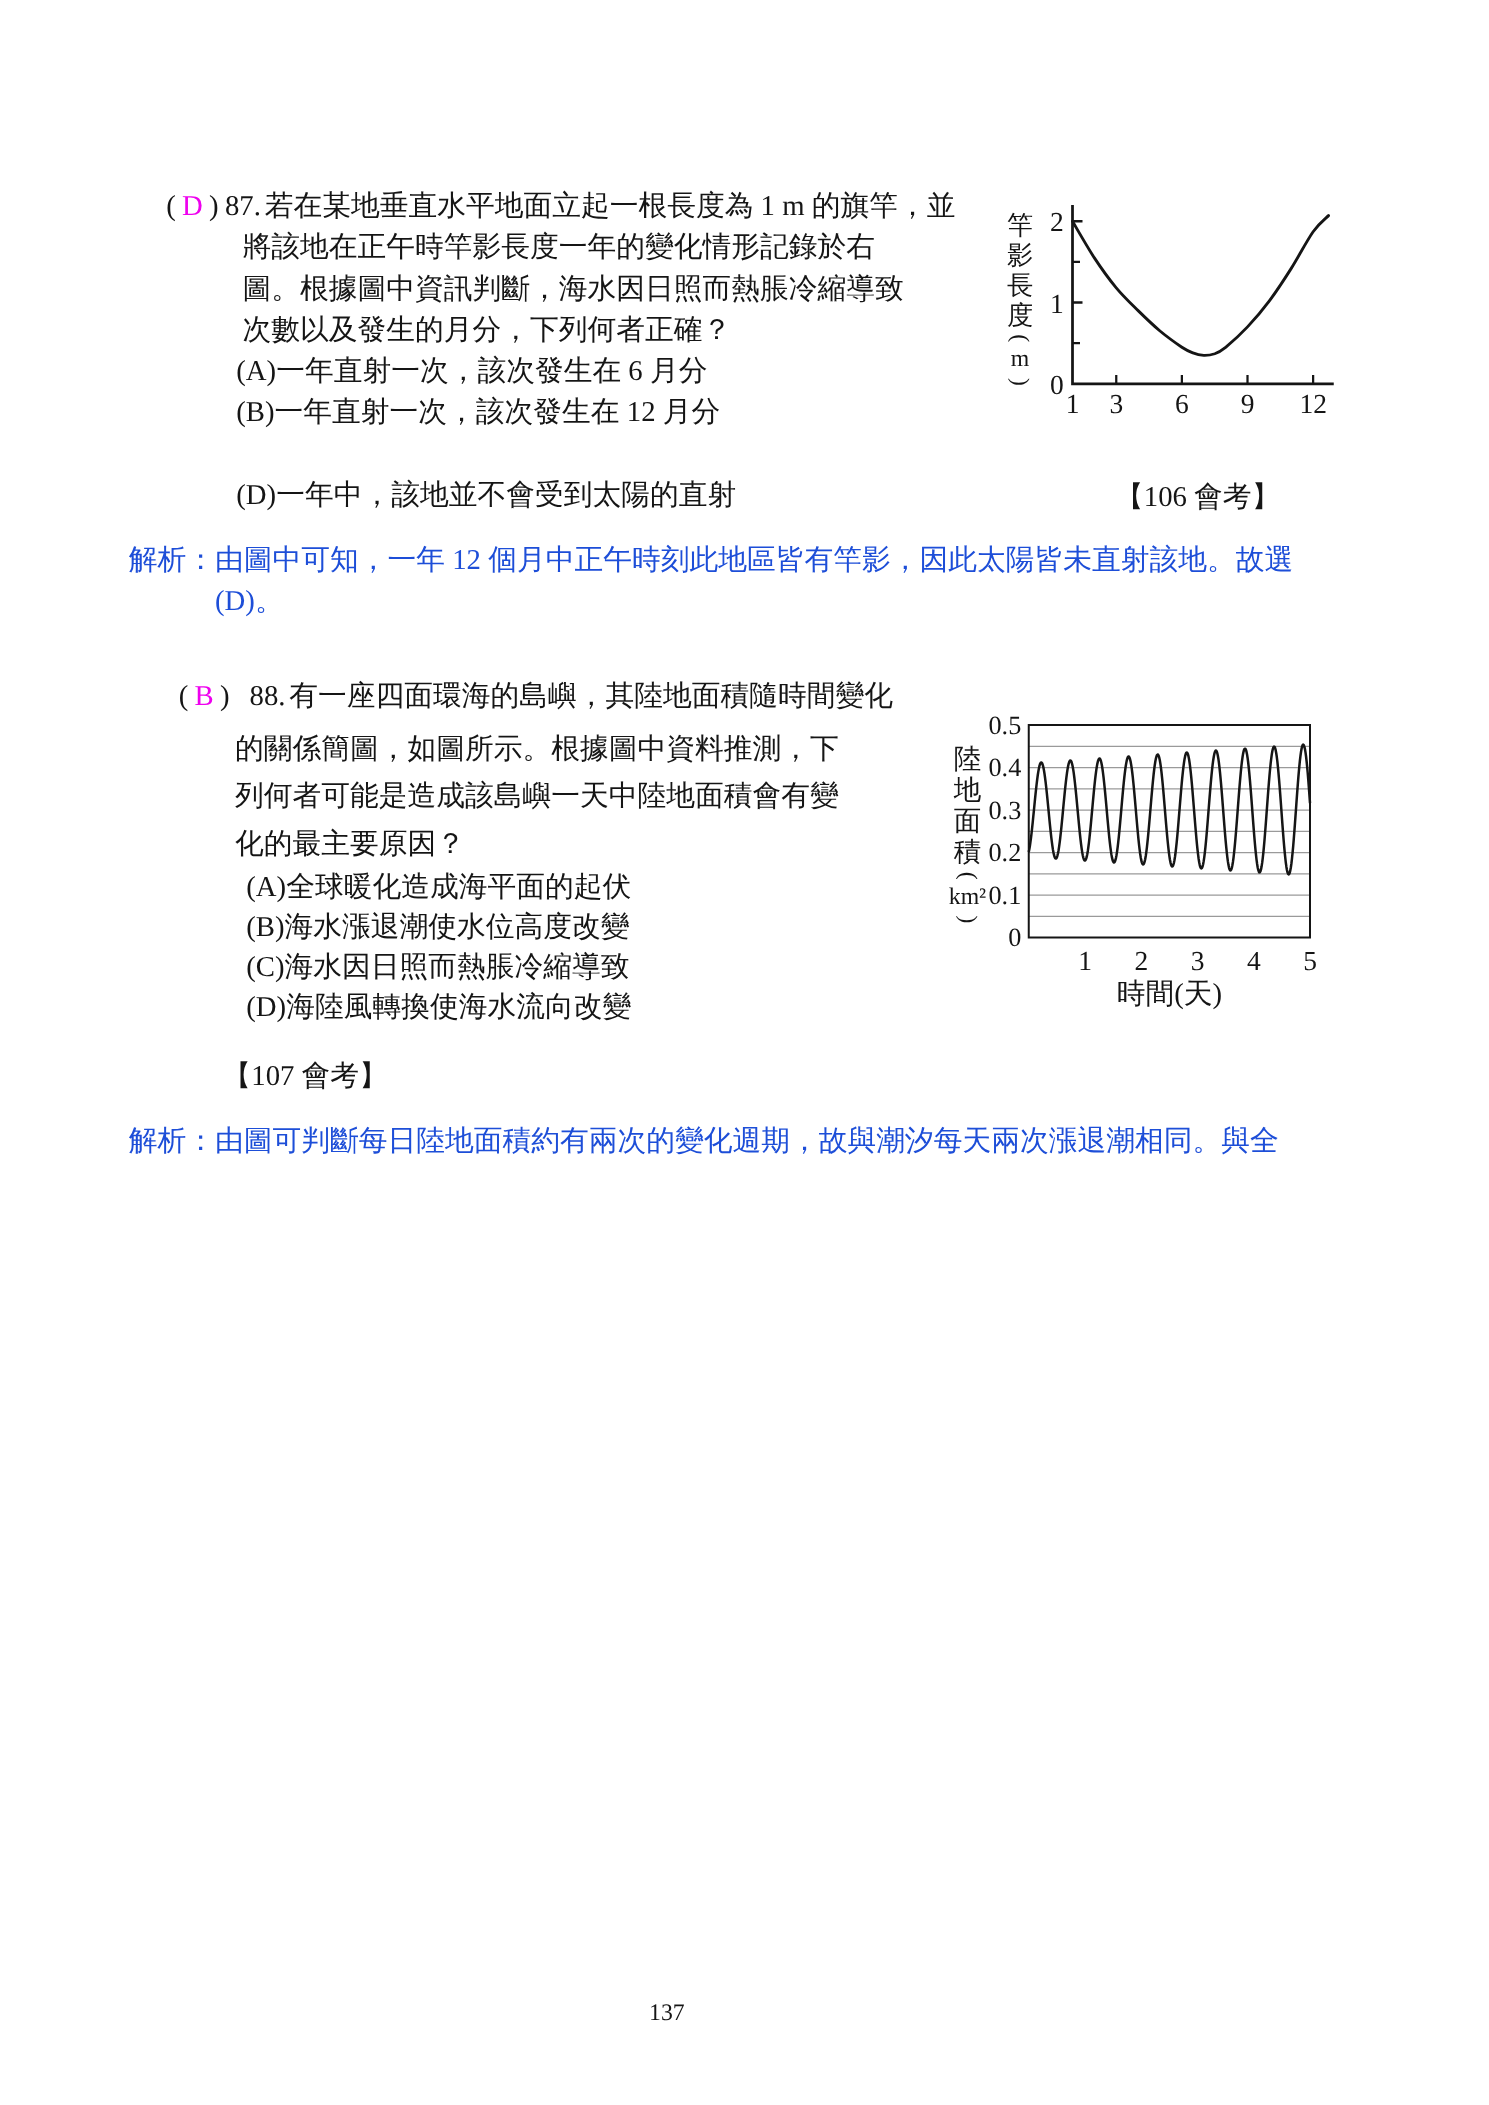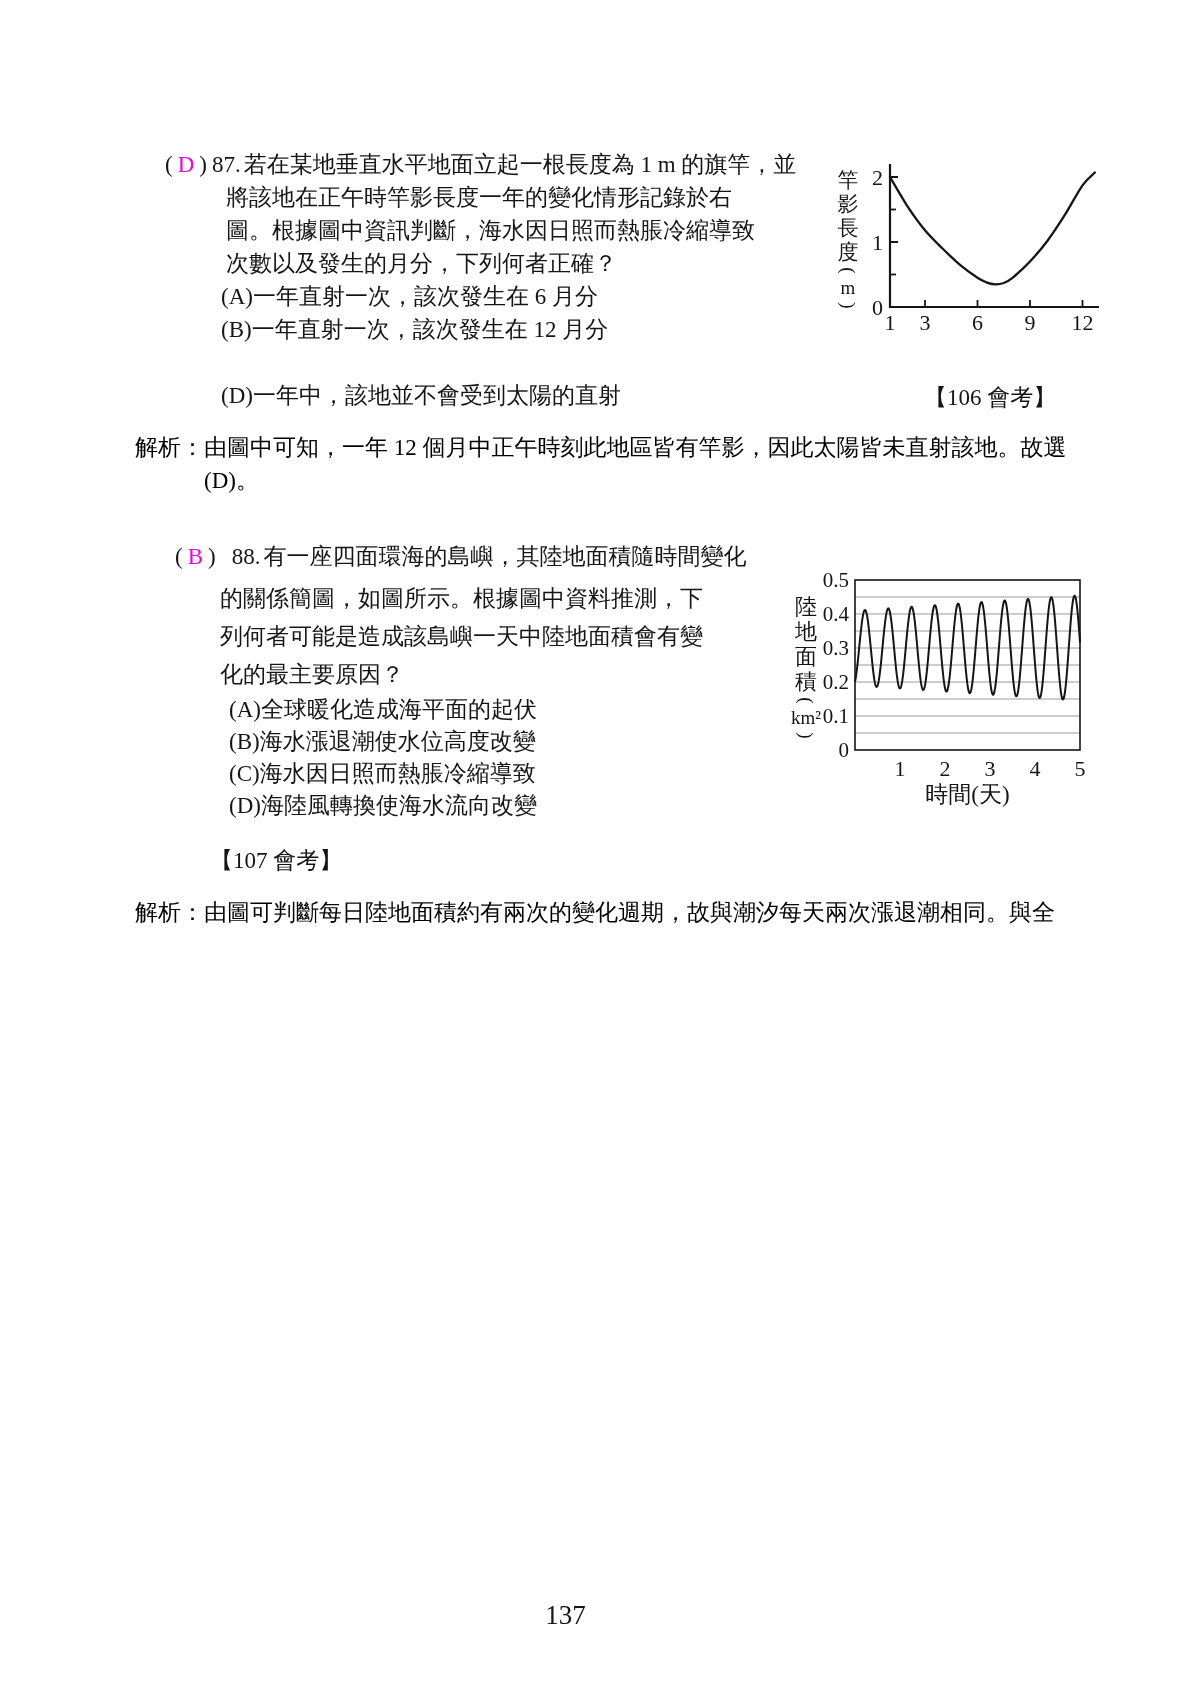--- a/index.html
+++ b/index.html
@@ -1,33 +1,33 @@
 <!DOCTYPE html>
 <html><head>
 <meta charset="utf-8">
 <style>
   html,body{margin:0;padding:0;background:#fff;}
   .page{position:relative;width:1067px;height:1684px;background:#ffffff;overflow:hidden;
-        font-family:"Liberation Serif","DejaVu Serif",serif;color:#151515;margin-left:32px;}
+        font-family:"Liberation Serif","DejaVu Serif",serif;color:#151515;}
   .abs{position:absolute;white-space:nowrap;}
   .t{font-size:23px;line-height:1.12;}
-  .magenta{color:#000000;}
+  .magenta{color:#1d4ed8;}
   .ans-paren{padding:0 5px;}
   .ans-letter{color:#ee00ee;}
   .qnum{padding-right:3px;}
   .qnum.gap{margin-left:11px;}
   
   .vlabel{position:absolute;display:flex;flex-direction:column;align-items:center;}
   .char-stack{display:flex;flex-direction:column;align-items:center;font-size:21px;line-height:24px;}
   .vlabel2 .char-stack{font-size:22px;line-height:25px;}
   .vparen{display:block;transform:rotate(90deg);font-size:19px;line-height:13px;height:13px;}
   .vunit{display:block;font-size:19px;line-height:22px;}
   svg{position:absolute;overflow:visible;}
   svg text{font-family:"Liberation Serif","DejaVu Serif",serif;fill:#151515;}
-  .pagenum{left:0;top:1600px;width:100%;text-align:center;font-size:27px;}
+  .pagenum{left:0;top:1600px;width:100%;text-align:center;font-size:19px;}
 </style>
 </head>
 <body>
 
 <div class="page">
 
   <div class="abs t" style="left:128px;top:152px">
     <span class="ans-paren">(</span><span class="ans-letter">D</span><span class="ans-paren">)</span><span class="qnum">87.</span><span>若在某地垂直水平地面立起一根長度為 1 m 的旗竿，並</span>
   </div>
   <div class="abs t" style="left:194px;top:185px">將該地在正午時竿影長度一年的變化情形記錄於右</div>

